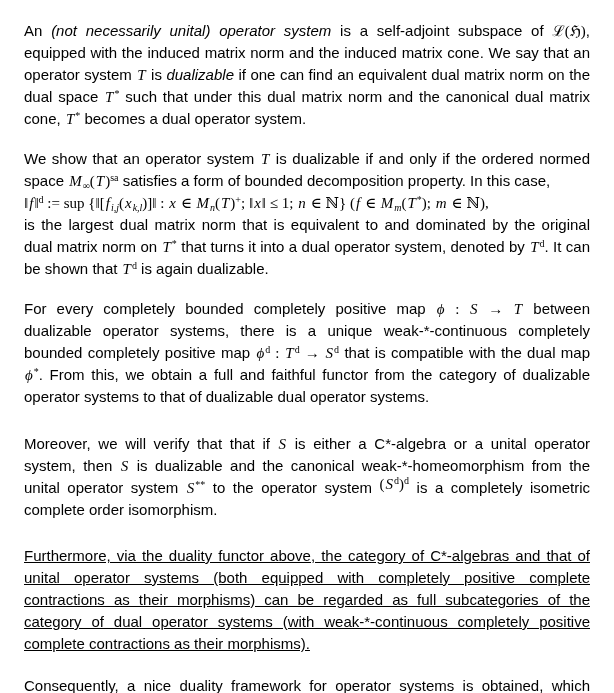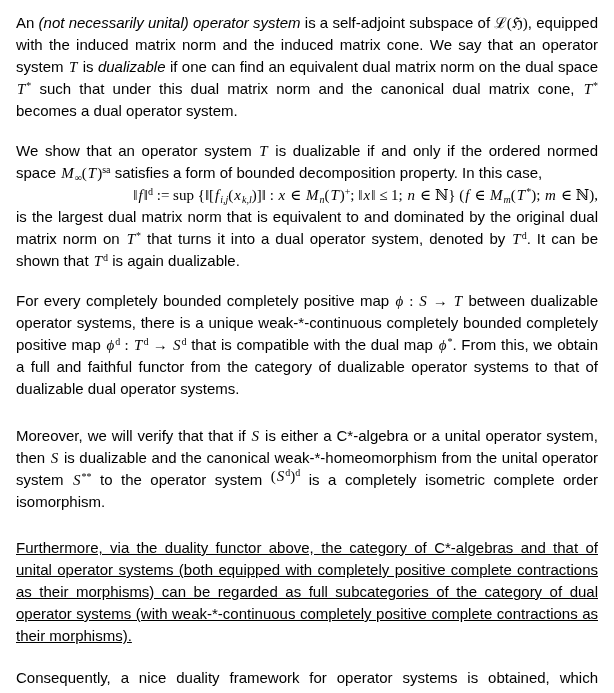--- a/index.html
+++ b/index.html
@@ -9,26 +9,26 @@
     background: #ffffff;
     overflow: hidden;
   }
   .abstract {
     padding: 4px 8px 0 8px;
     font-family: "Liberation Sans", sans-serif;
     font-size: 15px;
     line-height: 22px;
     color: #000000;
   }
-  .para { text-align: justify; margin: 8px; }
+  .para { text-align: justify; margin: 16px; }
   .para + .para { margin-top: 18px; }
   .para:nth-child(4) { margin-top: 25px; }
   .para:nth-child(5) { margin-top: 24px; text-decoration: underline; }
   .para:nth-child(6) { margin-top: 20px; }
-  .formula { text-align: right; }
+  .formula { text-align: left; }
   .seg-p { }
   .seg-i { font-style: italic; }
   .seg-m {
     font-family: "Liberation Serif", "DejaVu Serif", serif;
     font-style: italic;
     padding: 0 1px;
   }
   .seg-r { font-family: "Liberation Serif", "DejaVu Serif", serif; }
   .seg-sup {
     font-family: "Liberation Serif", "DejaVu Serif", serif;

